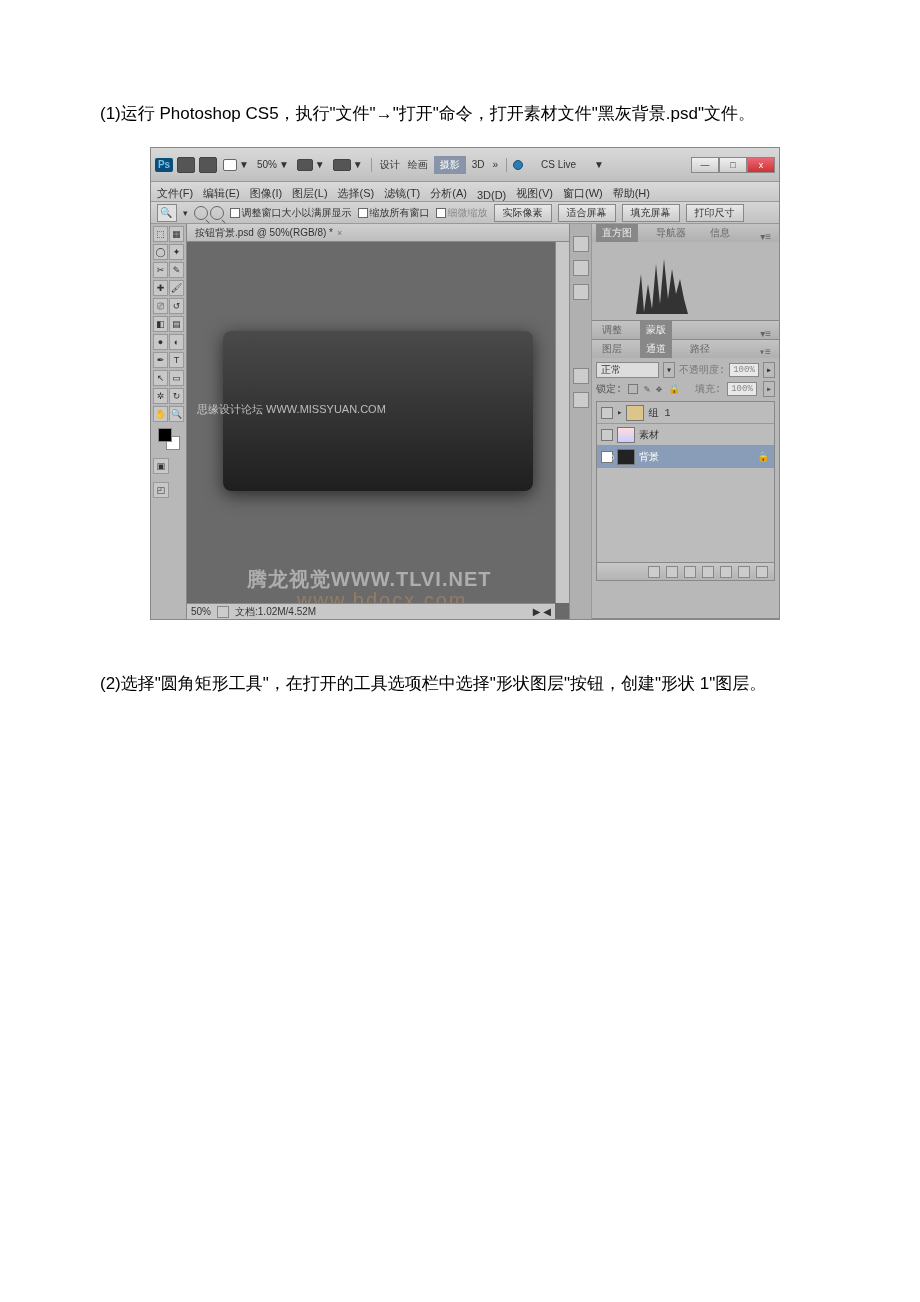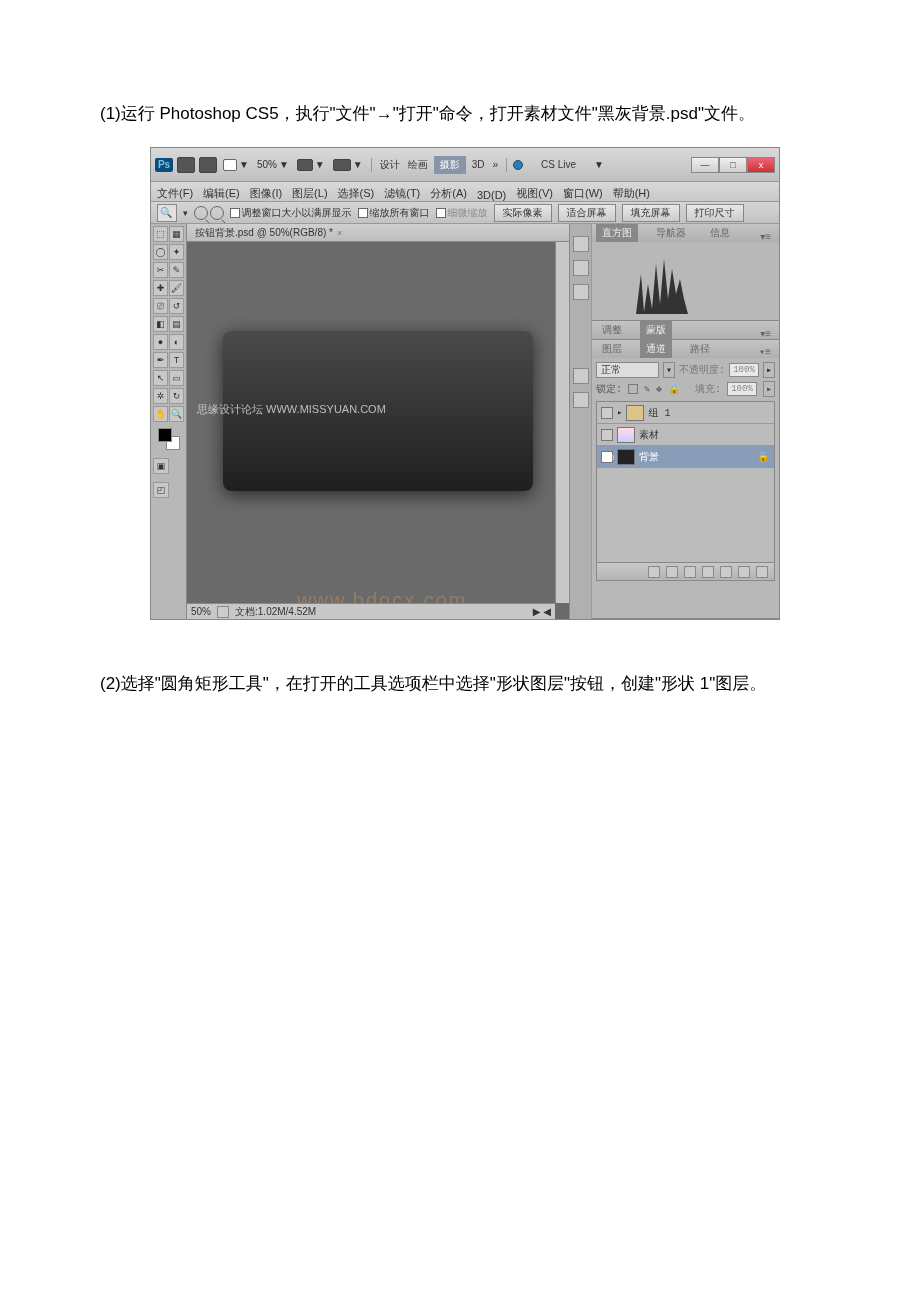--- a/index.html
+++ b/index.html
@@ -459,20 +459,21 @@
     </div>
 
     <div class="ps-canvas-wrap">
       <div class="doc-tab">
         <span>按钮背景.psd @ 50%(RGB/8) *</span>
         <span class="doc-tab-close">×</span>
       </div>
       <div class="canvas-area">
         <div class="rounded-rect"></div>
         <div class="watermark wm1">思缘设计论坛  WWW.MISSYUAN.COM</div>
+        <div class="watermark wm2">腾龙视觉WWW.TLVI.NET</div>
         <div class="watermark wm3">www.bdocx.com</div>
         <div class="canvas-scroll-v"></div>
         <div class="canvas-scroll-h">
           <span>50%</span>
           <span style="width:12px;height:12px;border:1px solid #888;background:#ccc;display:inline-block;"></span>
           <span>文档:1.02M/4.52M</span>
           <span style="margin-left:auto">▶ ◀</span>
         </div>
       </div>
     </div>

